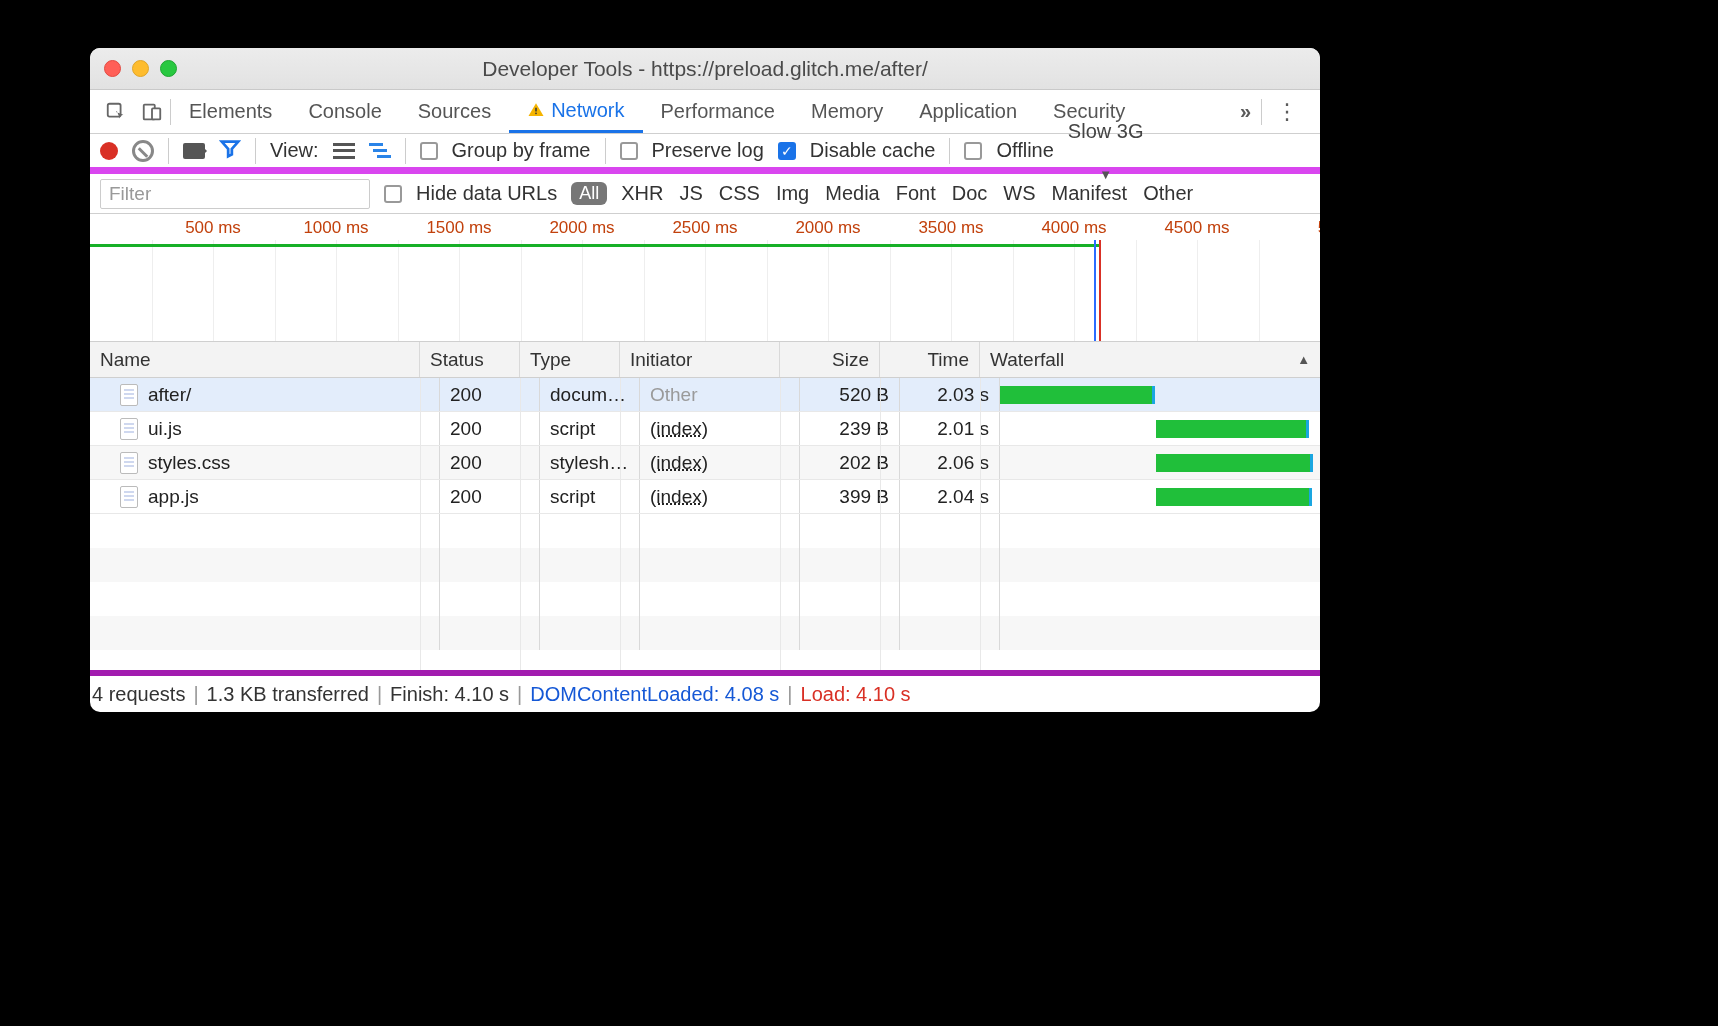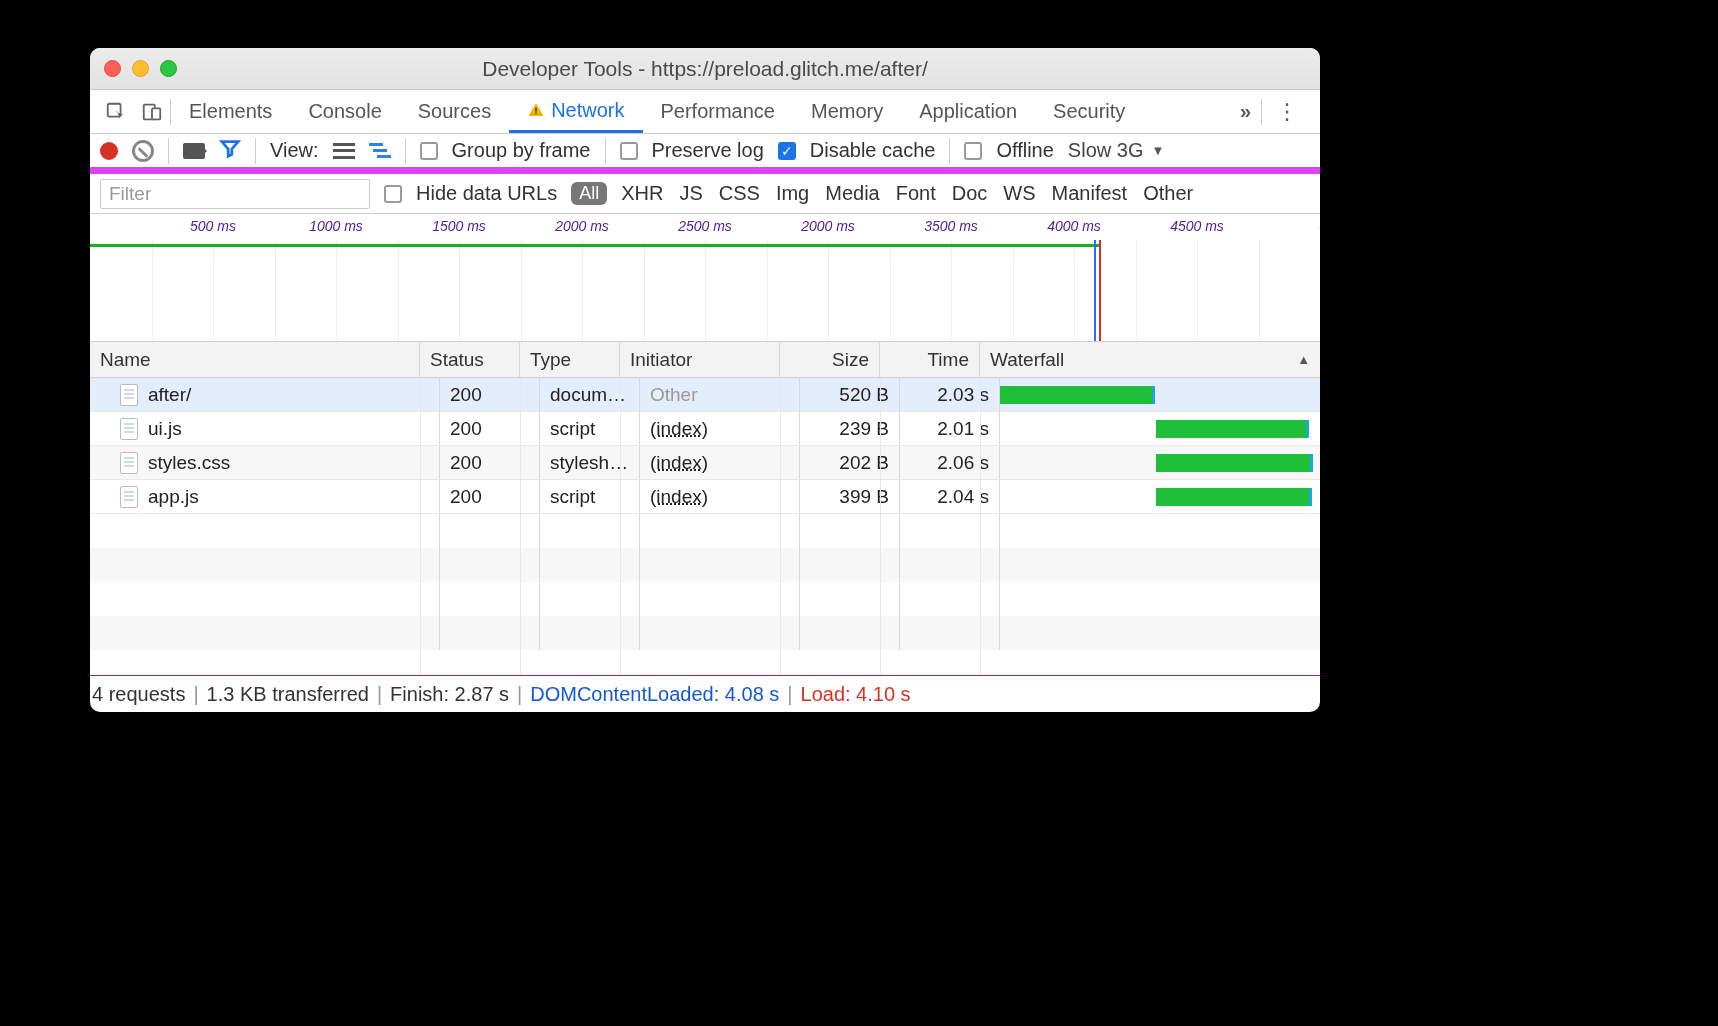--- a/index.html
+++ b/index.html
@@ -39,38 +39,38 @@
   .listicon{width:22px;height:16px;display:flex;flex-direction:column;justify-content:space-between;}
   .listicon span{height:3px;background:#555;}
   .stepicon{width:22px;height:16px;position:relative;}
   .stepicon span{position:absolute;height:3px;background:#2a84e8;}
   .stepicon span:nth-child(1){top:0;left:0;width:14px;}
   .stepicon span:nth-child(2){top:6px;left:4px;width:14px;}
   .stepicon span:nth-child(3){top:12px;left:8px;width:14px;}
   .cb { width:18px;height:18px;border:2px solid #999;border-radius:3px;display:inline-flex;align-items:center;justify-content:center;color:#fff;font-size:14px; }
   .cb.on{background:#1a73e8;border-color:#1a73e8;}
   .tlabel{font-size:20px;color:#333;}
-  .selbox{display:flex;align-items:center;gap:8px;color:#444;}
+  .selbox{display:flex;align-items:center;gap:24px;color:#444;flex-direction:column;}
   .selcaret{font-size:13px;color:#555;}
   
   .filterrow{height:40px;border-bottom:1px solid #cfcfcf;display:flex;align-items:center;gap:14px;padding:0 10px;}
   .filterinput{width:270px;height:30px;border:1px solid #ccc;border-radius:2px;padding:0 8px;font-size:19px;color:#999;display:flex;align-items:center;background:#fff;}
   .pill{background:#777;color:#fff;border-radius:6px;padding:1px 8px;font-size:18px;}
   .ftypes{display:flex;gap:16px;font-size:20px;color:#333;}
   
   .overview{height:128px;border-bottom:1px solid #cfcfcf;position:relative;}
-  .ov-ticks{height:26px;display:flex;position:relative;font-size:14px;color:#4c1d95;font-style:italic;}
+  .ov-ticks{height:26px;display:flex;position:relative;font-size:17px;color:#c2410c;}
   .ov-ticks div{position:absolute;top:4px;transform:translateX(-50%);}
   .ov-body{position:absolute;left:0;right:0;top:26px;bottom:0;}
   .ov-body .vline{position:absolute;top:0;bottom:0;width:1px;background:#eee;}
   .ov-body .hbar{position:absolute;left:0;height:3px;background:#17b027;top:4px;}
   .ov-body .mark-blue{position:absolute;top:0;bottom:0;width:2px;background:#2a6cff;}
   .ov-body .mark-red{position:absolute;top:0;bottom:0;width:2px;background:#d93025;}
   
-  .tbl{flex:1;display:flex;flex-direction:column;border-bottom:1px solid #a21caf;overflow:hidden;}
+  .tbl{flex:1;display:flex;flex-direction:column;border-bottom:6px solid #a21caf;overflow:hidden;}
   .thead{display:flex;height:36px;background:#f3f3f3;border-bottom:1px solid #cfcfcf;font-size:19px;color:#333;}
   .th,.td{border-right:1px solid #d9d9d9;padding:0 10px;display:flex;align-items:center;height:100%;overflow:hidden;white-space:nowrap;text-overflow:ellipsis;}
   .th:last-child,.td:last-child{border-right:none;}
   .col-name{width:330px;}
   .col-status{width:100px;}
   .col-type{width:100px;}
   .col-init{width:160px;}
   .col-size{width:100px;justify-content:flex-end;}
   .col-time{width:100px;justify-content:flex-end;}
   .col-wf{flex:1;position:relative;}
@@ -382,19 +382,19 @@
           <div class="td col-wf"></div>
         </div>
       </div>
   </div>
 
   <div class="summary">
     <span>4 requests</span>
       <span class="sep">|</span>
     <span>1.3 KB transferred</span>
       <span class="sep">|</span>
-    <span>Finish: 2.87 s</span>
+    <span>Finish: 4.10 s</span>
       <span class="sep">|</span>
     <span class="dcl">DOMContentLoaded: 4.08 s</span>
       <span class="sep">|</span>
     <span class="load">Load: 4.10 s</span>
   </div>
 </div>
 
 </body></html>

